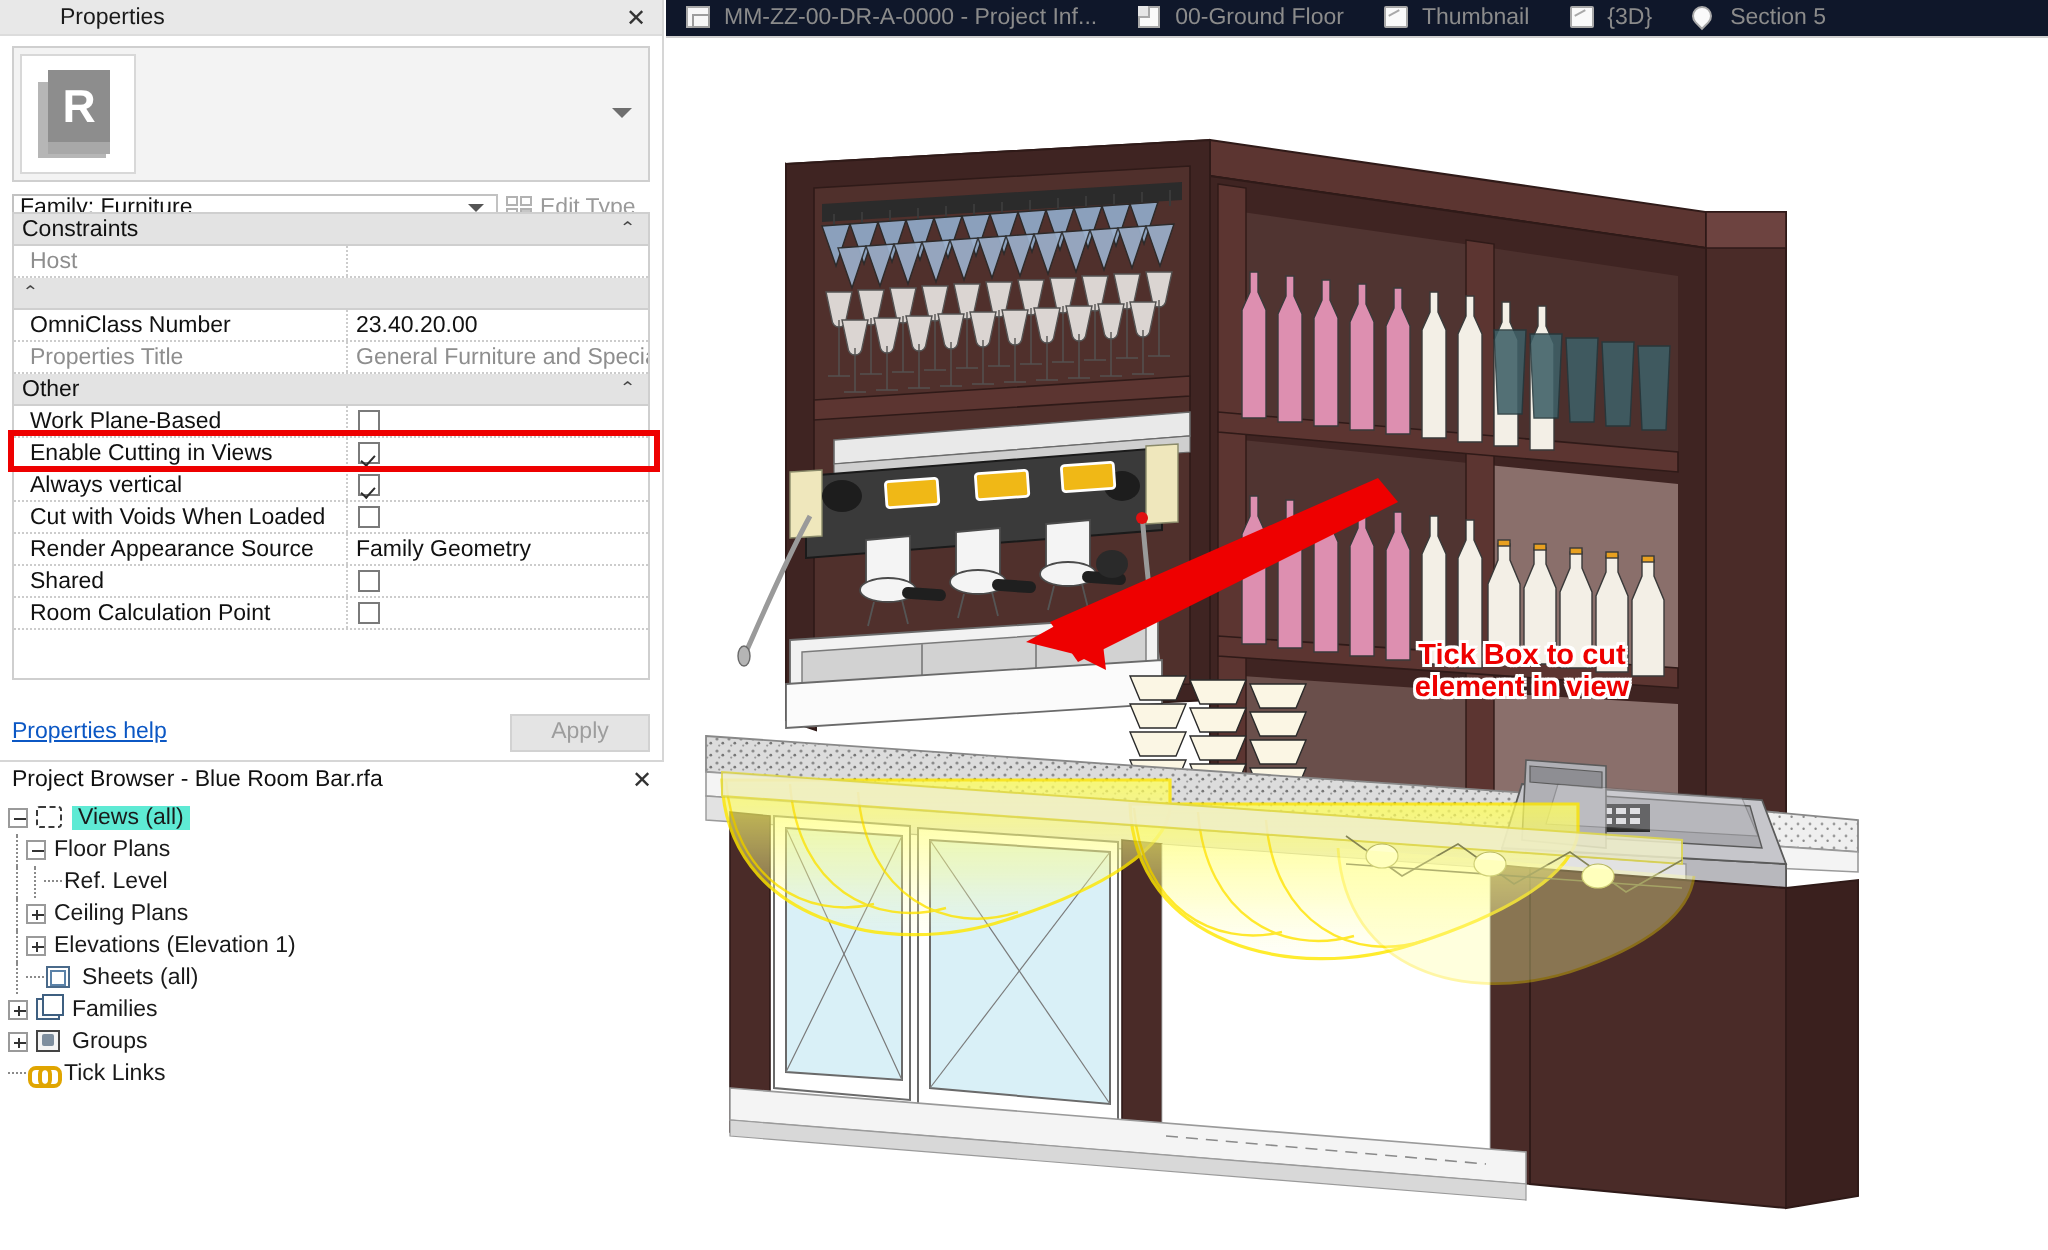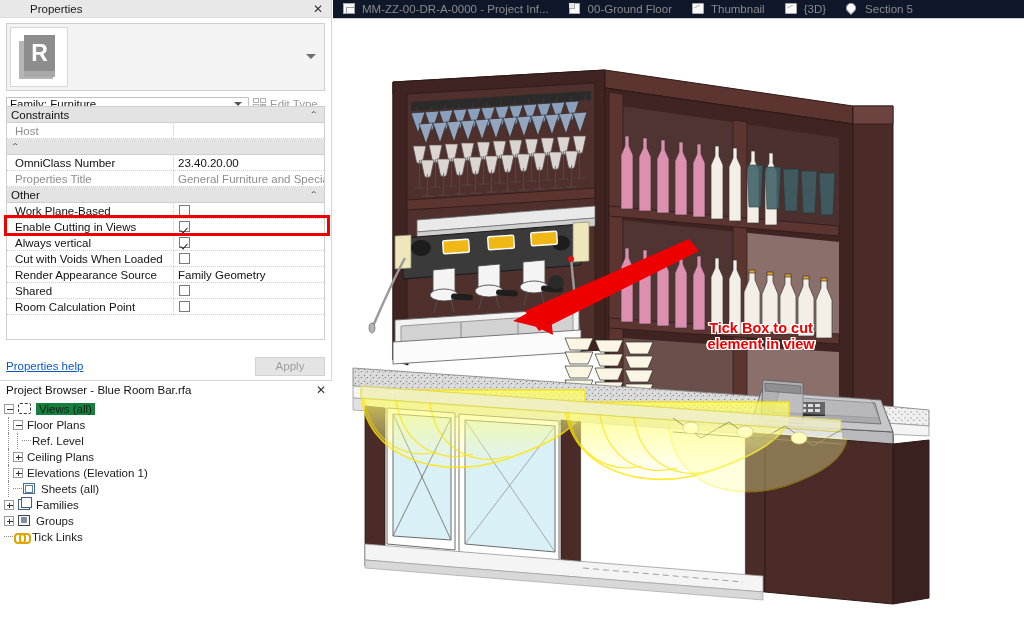--- a/index.html
+++ b/index.html
@@ -226,21 +226,21 @@
   }
   .ico-link {
     width:14px; height:8px; margin-top:2px; position:relative;
   }
   .ico-link::before, .ico-link::after {
     content:""; position:absolute; top:0; width:8px; height:7px;
     border:2px solid #e0a500; border-radius:4px;
   }
   .ico-link::before { left:0; }
   .ico-link::after { left:5px; }
-  .tsel { background:#15803d; padding:0 3px; }
+  .tsel { background:#5eead4; padding:0 3px; }
 
   
   #tabbar {
     position:absolute; left:333px; top:0; right:0; height:19px;
     background:#0f172a; border-bottom:1px solid #d0d0d0;
     display:flex; align-items:center;
   }
   .vtab {
     display:flex; align-items:center; height:19px; padding:0 10px;
     font-size:11.5px; color:#8b8b8b; gap:6px; cursor:pointer; white-space:nowrap;

